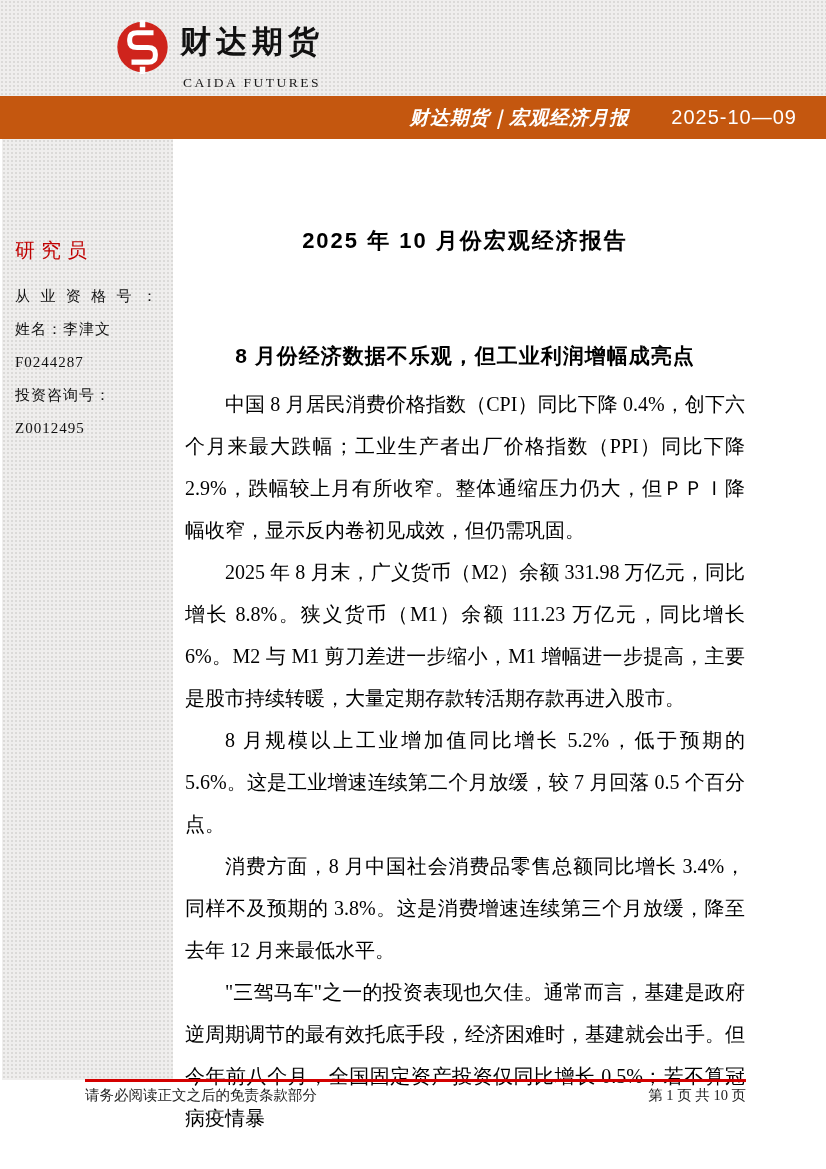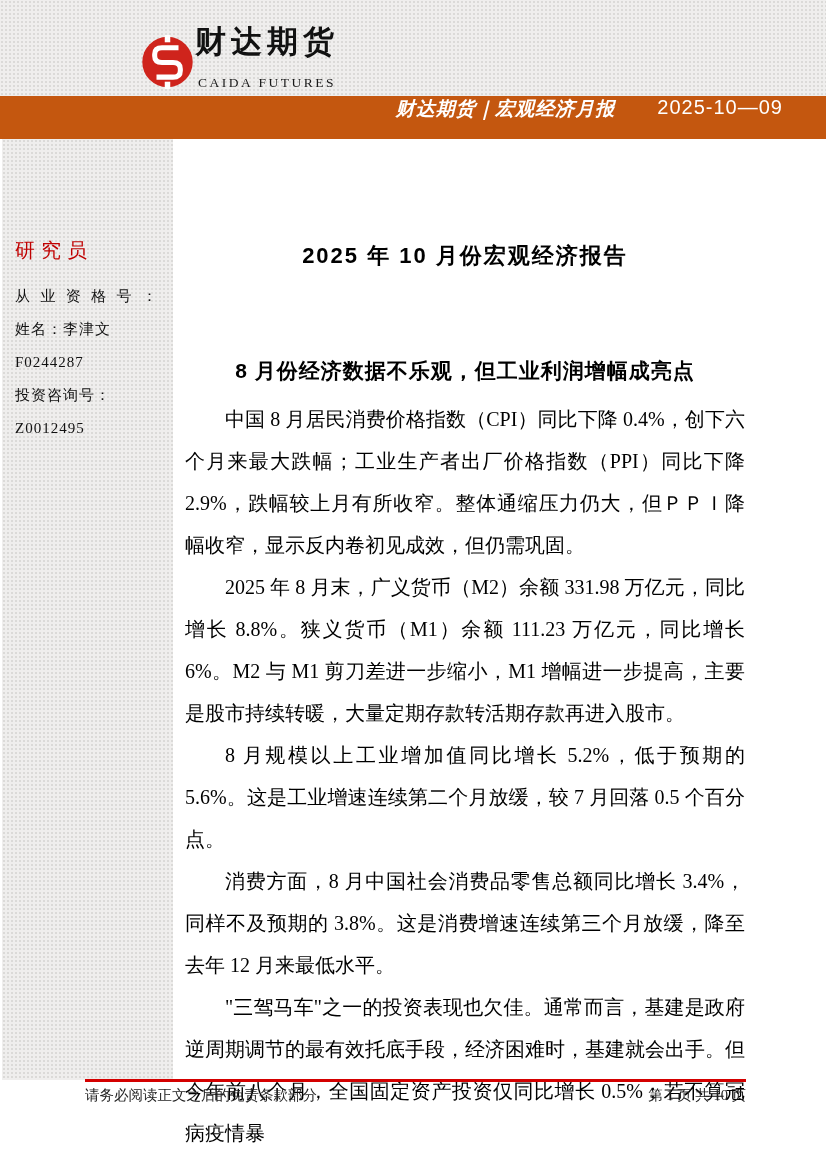--- a/index.html
+++ b/index.html
@@ -9,36 +9,36 @@
     background:#ffffff; overflow:hidden;
     font-family:"Liberation Serif", serif; color:#000;
   }
   .textured {
     background-color:#efeeed;
     background-image: radial-gradient(#dbdad8 0.8px, transparent 0.9px);
     background-size:4px 4px;
   }
   
   .top-band { position:absolute; left:0; top:0; width:826px; height:96px; }
-  .logo { position:absolute; left:140px; top:18px; display:flex; align-items:flex-end; }
+  .logo { position:absolute; left:115px; top:18px; display:flex; align-items:flex-start; gap:10px; }
   .logo-mark { display:block; }
   .logo-cn {
     font-family:"Liberation Serif", serif; font-weight:900; font-size:31px;
     letter-spacing:5px; color:#111; line-height:36px; margin-top:6px;
   }
   .logo-en {
     font-family:"Liberation Serif", serif; font-size:13.5px; letter-spacing:2.5px;
     color:#1a1a1a; text-align:center; margin-top:15px;
   }
   
   .header-bar {
     position:absolute; left:0; top:96px; width:826px; height:43px;
     background:#c4570f;
-    display:flex; align-items:flex-start; justify-content:flex-end;
-    gap:42px; padding-right:43px;
+    display:flex; align-items:center; justify-content:flex-end;
+    gap:42px; padding-right:29px;
   }
   .header-brand {
     color:#ffffff; font-size:19px; font-weight:bold; letter-spacing:1px;
     font-family:"Liberation Serif", serif; font-style:italic;
   }
   .header-date {
     color:#ffffff; font-size:20px; font-weight:normal; letter-spacing:1px;
     font-family:"Liberation Sans", sans-serif;
   }
   
@@ -46,21 +46,21 @@
     position:absolute; left:2px; top:139px; width:171px; height:941px;
     padding:98px 14px 0 13px;
   }
   .sidebar-title {
     color:#c00000; font-size:20px; letter-spacing:6px;
     margin-bottom:16px; font-weight:400;
   }
   .sidebar-line { font-size:15px; line-height:33px; color:#111; letter-spacing:1px; }
   .sidebar-line.spread { text-align:justify; text-align-last:justify; letter-spacing:2px; }
   
-  .content { position:absolute; left:185px; top:241px; width:560px; }
+  .content { position:absolute; left:185px; top:226px; width:560px; }
   .doc-title {
     font-family:"Liberation Sans", sans-serif;
     font-size:22px; font-weight:bold; text-align:center; letter-spacing:2px;
   }
   .doc-subtitle {
     font-family:"Liberation Sans", sans-serif;
     font-size:21px; font-weight:bold; text-align:center; letter-spacing:1px;
     margin-top:86px;
   }
   .doc-body { margin-top:13px; }

